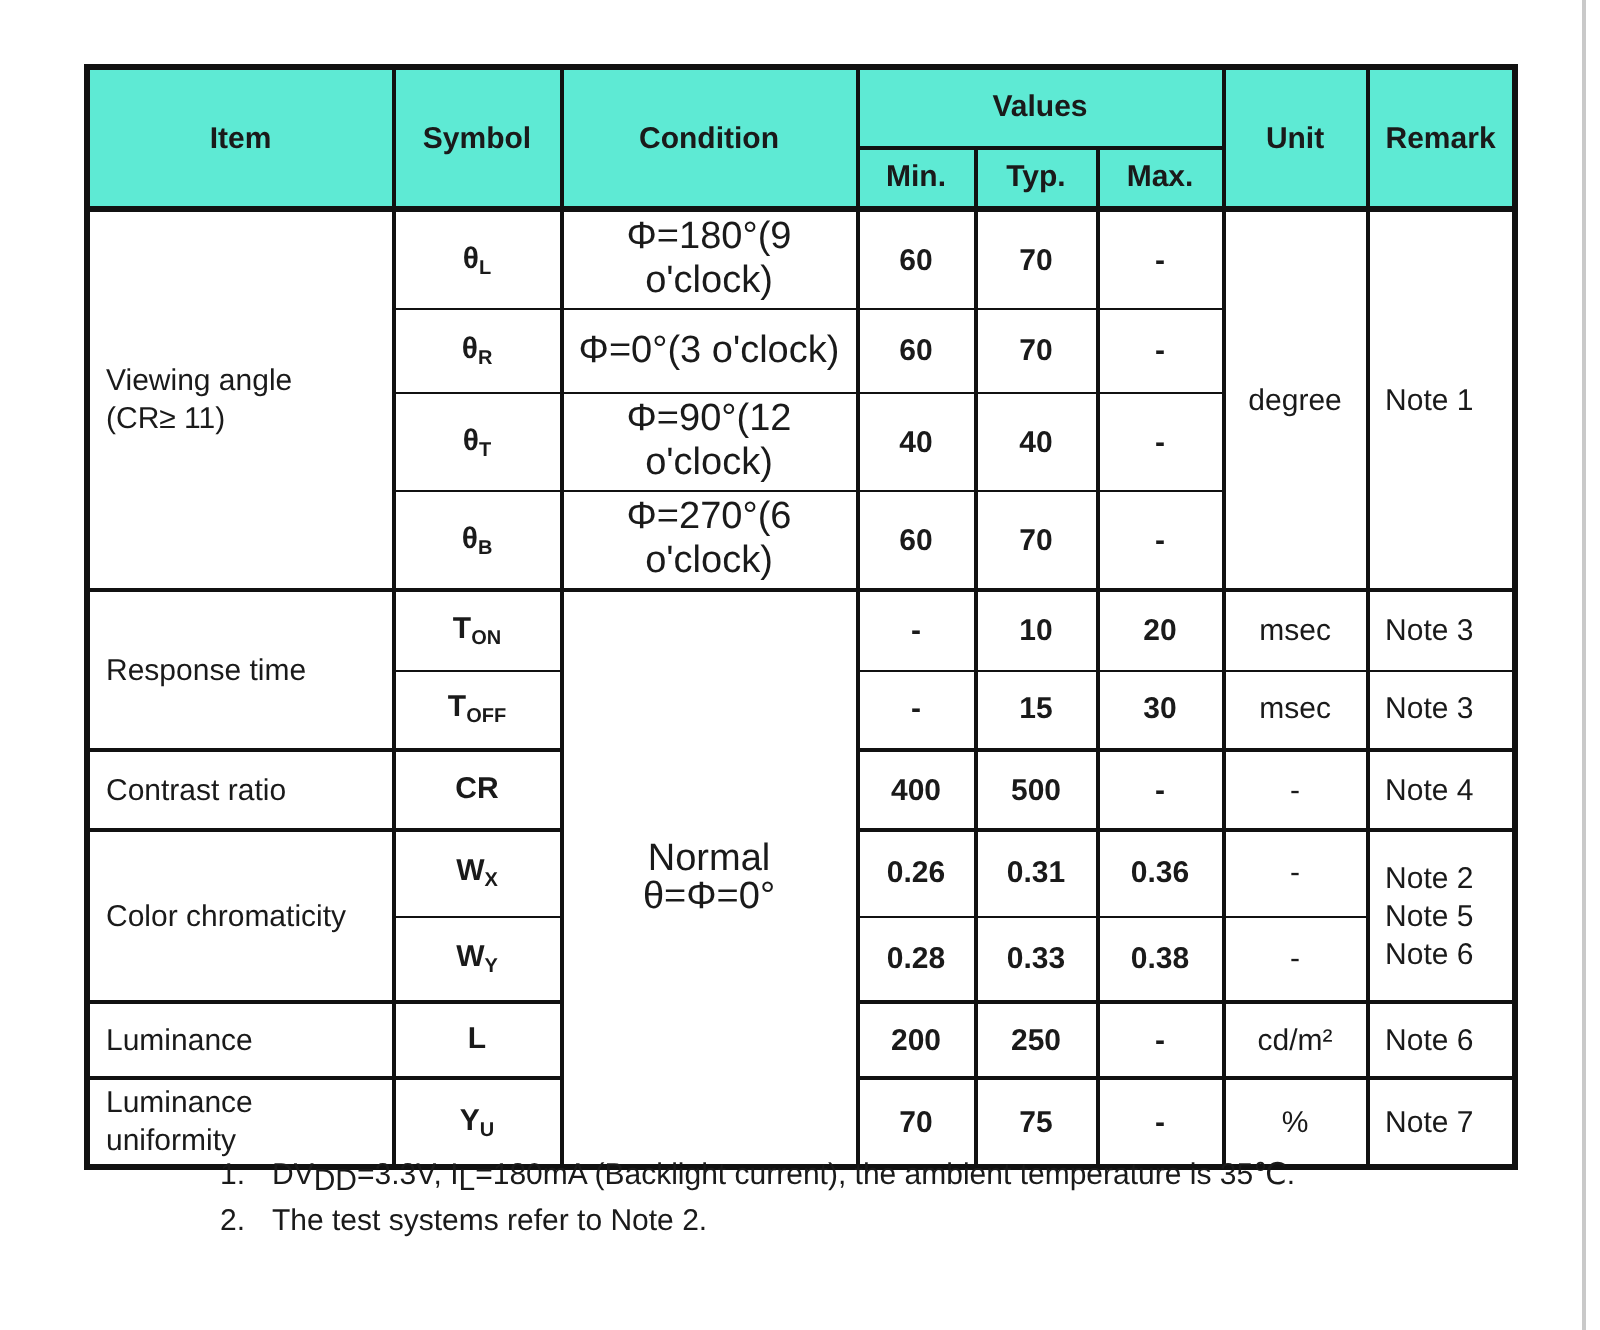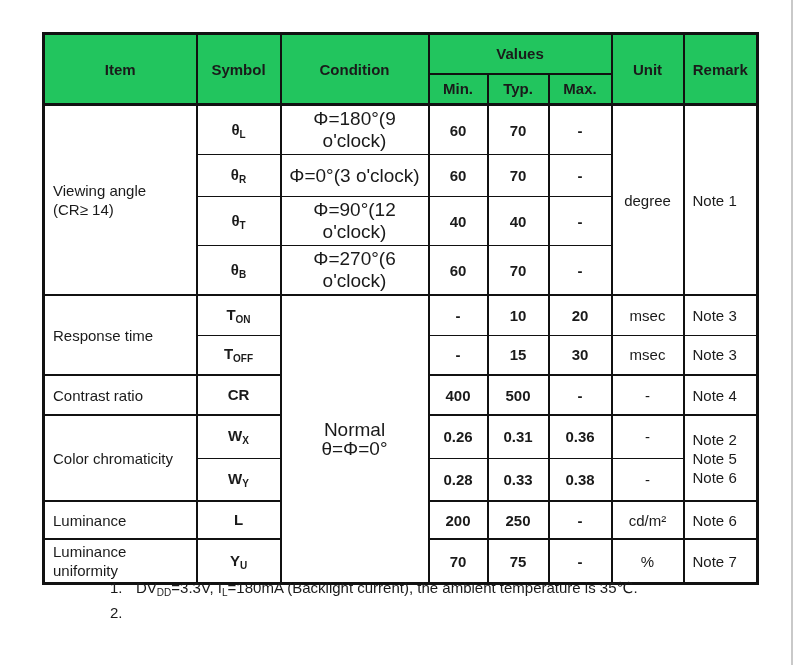--- a/index.html
+++ b/index.html
@@ -31,21 +31,21 @@
   }
   .spec th, .spec td {
     border-left: 2px solid #111111;
     border-right: 2px solid #111111;
     padding: 2px 4px;
     text-align: center;
     vertical-align: middle;
     overflow: hidden;
   }
   .spec th {
-    background: #22c55e;
+    background: #5eead4;
     font-weight: bold;
     border-top: 2px solid #111111;
     border-bottom: 2px solid #111111;
   }
   .spec th.hb { border-bottom: 3px solid #111111; }
   .spec td {
     border-top: 1px solid #111111;
     border-bottom: 1px solid #111111;
     font-weight: normal;
   }
@@ -76,21 +76,21 @@
     position: absolute;
     left: 84px; top: 578px;
     font-size: 15px;
     line-height: 20px;
   }
   .tc-item {
     margin-left: 26px;
     display: flex;
   }
   .tc-num { width: 26px; flex: 0 0 26px; }
-  .fsub { font-size: 10px; vertical-align: -3px; }
+  .fsub { font-size: 15px; vertical-align: -3px; }
 </style>
 </head>
 <body>
 
 <div class="page">
 
   <table class="spec">
     <colgroup>
       <col style="width:153px">
         <col style="width:84px">
@@ -114,21 +114,21 @@
         <th class="hb">Min.</th>
         <th class="hb">Typ.</th>
         <th class="hb">Max.</th>
       </tr>
     </thead>
     <tbody>
 
       <tr class="h-va">
         <td rowspan="4" class="item">
           <span class="line">Viewing angle</span>
-          <span class="line">(CR≥ 14)</span>
+          <span class="line">(CR≥ 11)</span>
         </td>
         <td class="sym"><span>θ</span><span class="sub">L</span></td>
         <td class="cond">Φ=180°(9 o'clock)</td>
         <td class="val">60</td>
         <td class="val">70</td>
         <td class="val">-</td>
         <td rowspan="4">degree</td>
         <td rowspan="4" class="remark">Note 1</td>
       </tr>
 
@@ -236,17 +236,18 @@
     </tbody>
   </table>
 
   <div class="footer">
     <div class="tc-item">
       <span class="tc-num">1.</span>
       <span class="tc-text"><span>DV</span><span class="fsub">DD</span><span>=3.3V, I</span><span class="fsub">L</span><span>=180mA (Backlight current), the ambient temperature is 35℃.</span></span>
     </div>
     <div class="tc-item">
       <span class="tc-num">2.</span>
+      <span class="tc-text">The test systems refer to Note 2.</span>
     </div>
   </div>
 
   <div class="page-edge"></div>
 </div>
 
 </body></html>

